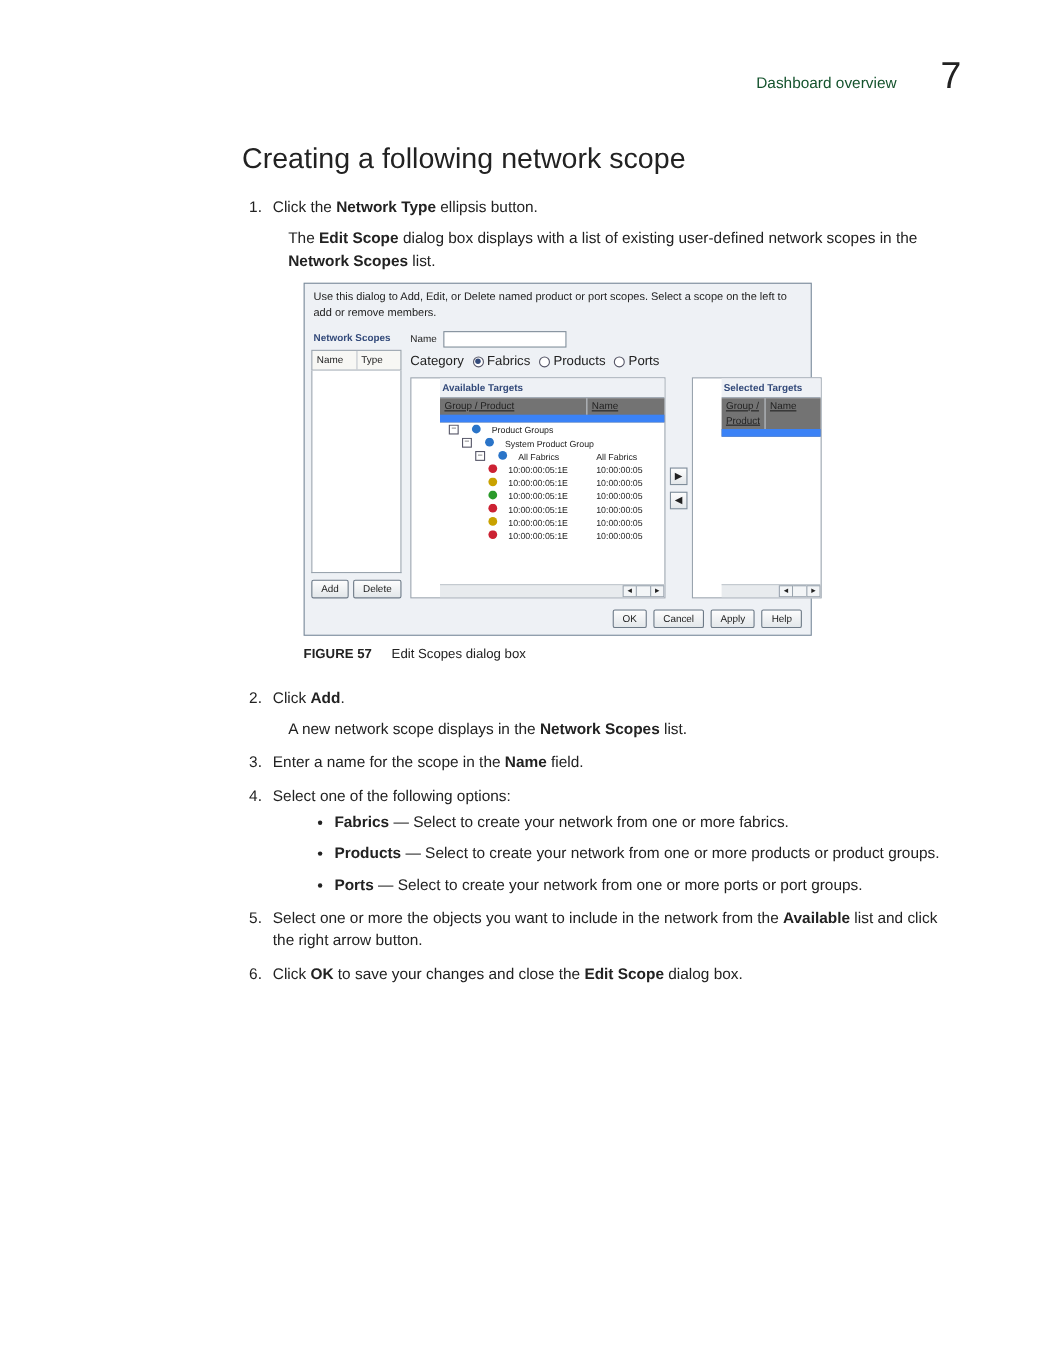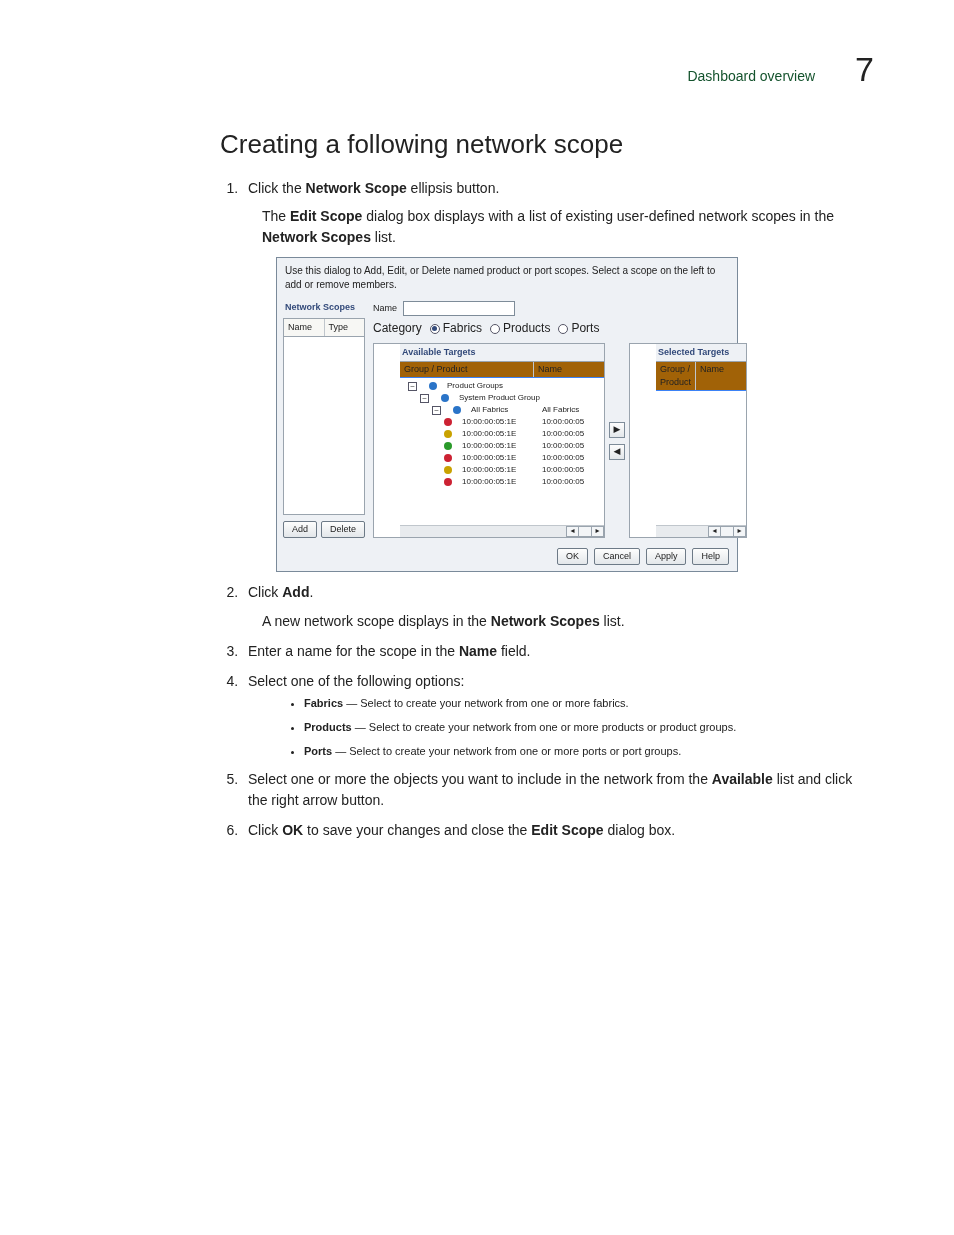--- a/index.html
+++ b/index.html
@@ -27,21 +27,21 @@
     font-size: 26px;
     font-stretch: condensed;
     letter-spacing: 0px;
     margin: 0 0 18px 0;
   }
   p { font-size: 14px; line-height: 1.45; margin: 0 0 14px 0; }
   ol.steps { font-size: 14px; line-height:1.45; padding-left: 22px; margin:0; }
   ol.steps > li { margin-bottom: 10px; padding-left: 6px; }
   ol.steps > li > p { margin: 8px 0 10px 14px; }
   ul.bullets { list-style: disc; padding-left: 56px; margin: 4px 0 10px 0; }
-  ul.bullets li { margin-bottom: 8px; font-size:11px; }
+  ul.bullets li { margin-bottom: 8px; font-size:14px; }
   .bold { font-weight: bold; }
   .figcap { font-size: 12px; margin: 8px 0 20px 28px; }
   .figcap .flabel { font-weight: bold; margin-right: 18px; }
 
   
   .dialog {
     width: 460px;
     margin: 6px 0 2px 28px;
     border: 1px solid #7a8a9a;
     background: #eef1f5;
@@ -69,26 +69,26 @@
   .nminput { flex:1; max-width:110px; height:13px; border:1px solid #7e8c99; background:#fff;}
   .catrow { display:flex; align-items:center; gap:8px; font-size:12px; margin-bottom:6px;}
   .radio { display:inline-flex; align-items:center; gap:3px; }
   .rdot { width:8px;height:8px;border:1px solid #556;border-radius:50%;display:inline-block;background:#fff; position:relative;}
   .rdot.sel::after{content:"";position:absolute;inset:1.5px;border-radius:50%;background:#334a7a;}
   .tables { display:flex; gap:4px; align-items:stretch; }
   .tcol { border:1px solid #9aa4ae; background:#fff; display:flex; flex-direction:column;padding-left:26px; }
   .avail { flex: 1.15; }
   .selcol { flex: 1; }
   .tlabel { color:#334a7a; font-size:9px; font-weight:bold; padding:2px 2px 2px 2px; background:#eef1f5; border-bottom:1px solid #9aa4ae;}
-  .thead { display:flex; background:#a16207; border-bottom:1px solid #3b82f6;}
+  .thead { display:flex; background:#737373; border-bottom:7px solid #3b82f6;text-decoration:underline;}
   .th { padding:1px 4px; font-size:9px; border-right:1px solid #c0c6cc; }
   .th:last-child{border-right:none;}
   .tbody { flex:1; min-height:130px; padding:2px 0 2px 2px; overflow:hidden;}
   .trow { display:flex; font-size:8px; line-height:12px; white-space:nowrap;}
-  .trow .c1 { flex:1; overflow:hidden; display:flex; align-items:center; gap:10px;}
+  .trow .c1 { flex:1; overflow:hidden; display:flex; align-items:flex-start; gap:10px;}
   .trow .c2 { width:62px; overflow:hidden; padding-left:2px;}
   .indent1{padding-left:6px;} .indent2{padding-left:18px;} .indent3{padding-left:30px;} .indent4{padding-left:42px;}
   .toggle { width:7px;height:7px;border:1px solid #556; font-size:7px; line-height:6px; text-align:center; display:inline-block; margin-right:2px;}
   .ic { width:8px;height:8px;border-radius:50%;display:inline-block;}
   .ic-grp{background:#2a74c8;}
   .ic-red{background:#c23; }
   .ic-yel{background:#c9a200;}
   .ic-grn{background:#2a9a2a;}
   .midarrows { width:16px; display:flex; flex-direction:column; justify-content:center; gap:6px; align-items:center;}
   .arrowbtn{ width:14px;height:14px;border:1px solid #7e8c99;background:linear-gradient(#fdfdfd,#e3e7ea);font-size:9px;line-height:12px;text-align:center;}
@@ -105,21 +105,21 @@
   <div class="topline">
     <span class="crumb">Dashboard overview</span>
     <span class="chnum">7</span>
   </div>
 
   <h2 class="title">Creating a following network scope</h2>
 
 
   <ol class="steps">
     <li>
-      <span>Click the </span><span class="bold">Network Scope</span><span> ellipsis button.</span>
+      <span>Click the </span><span class="bold">Network Type</span><span> ellipsis button.</span>
       <p>
         <span>The </span><span class="bold">Edit Scope</span><span> dialog box displays with a list of existing user-defined network scopes in the </span><span class="bold">Network Scopes</span><span> list.</span>
       </p>
 
       
       <div class="dialog">
         <div class="instr">Use this dialog to Add, Edit, or Delete named product or port scopes. Select a scope on the left to add or remove members.</div>
         <div class="body">
 
           <div class="leftcol">
@@ -257,20 +257,23 @@
           </div>
         </div>
         <div class="footer">
           <span class="btn">OK</span>
           <span class="btn">Cancel</span>
           <span class="btn">Apply</span>
           <span class="btn">Help</span>
         </div>
       </div>
 
+      <div class="figcap">
+        <span class="flabel">FIGURE 57</span><span>Edit Scopes dialog box</span>
+      </div>
     </li>
 
     <li>
       <span>Click </span><span class="bold">Add</span><span>.</span>
       <p><span>A new network scope displays in the </span><span class="bold">Network Scopes</span><span> list.</span></p>
     </li>
 
     <li>
       <span>Enter a name for the scope in the </span><span class="bold">Name</span><span> field.</span>
     </li>

